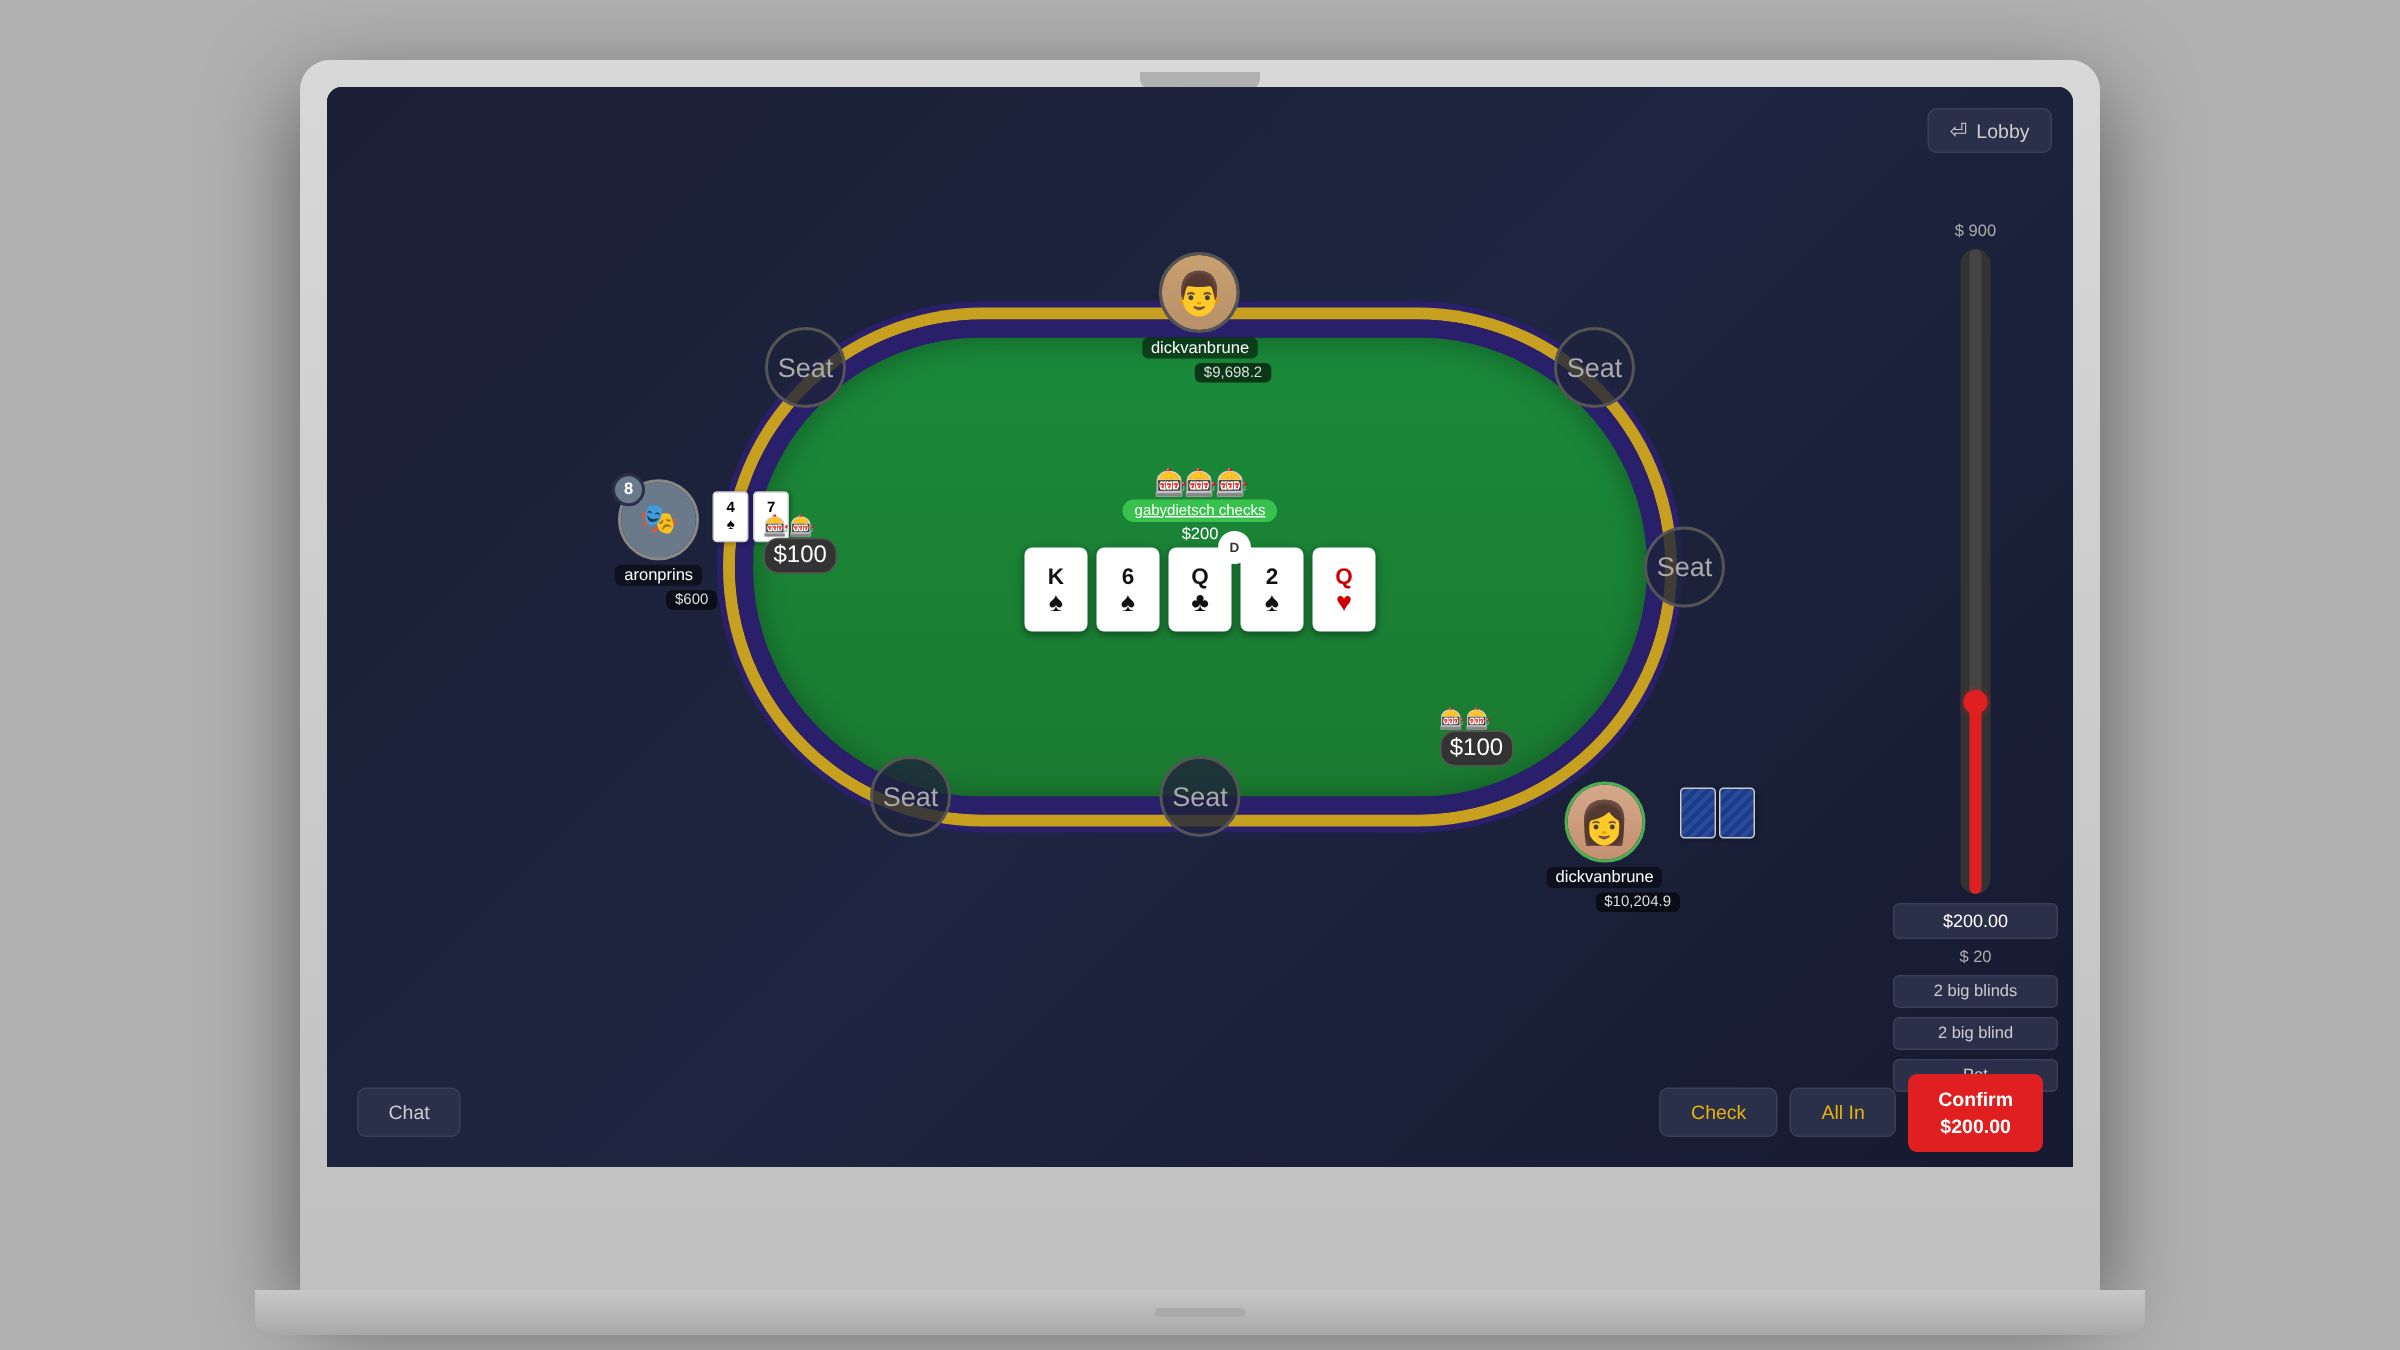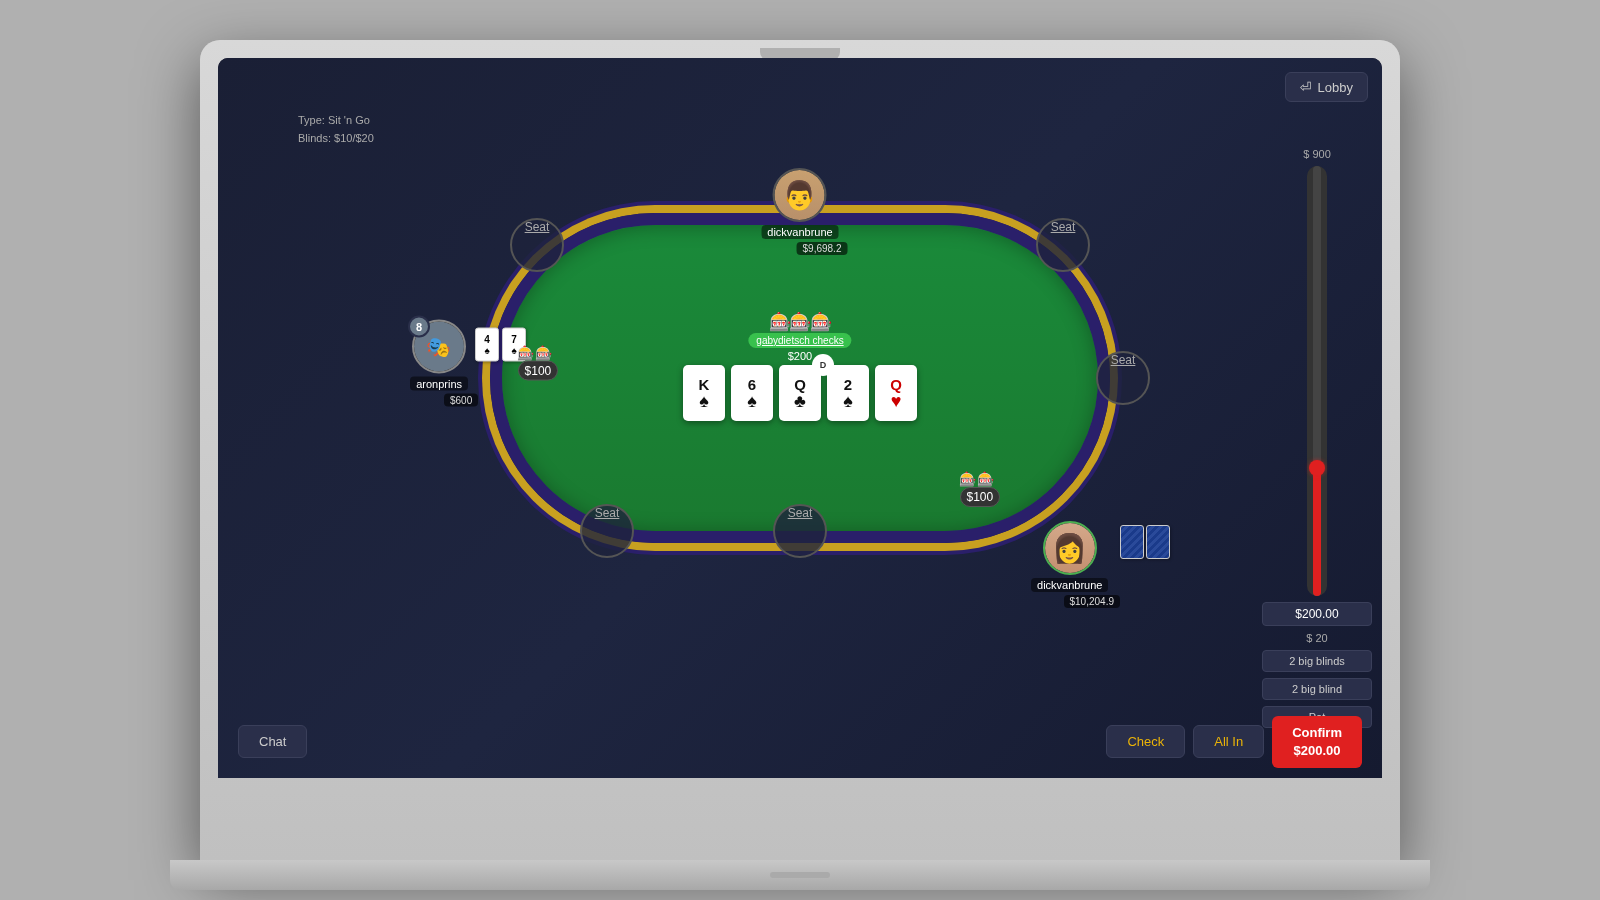--- a/index.html
+++ b/index.html
@@ -238,27 +238,26 @@
     }
 
     
     .seat-btn {
       width: 54px;
       height: 54px;
       border-radius: 50%;
       border: 2px solid #555;
       background: rgba(30,35,60,0.8);
       color: #aaa;
-      font-size: 12px;
-      display: flex;
-      align-items: flex-start;
+      font-size: 18px;
+      display: flex;
+      align-items: center;
       justify-content: center;
       cursor: pointer;
       position: absolute;
-      text-decoration: underline;
     }
     .hole-card {
       width: 28px;
       height: 38px;
       background: white;
       border-radius: 3px;
       border: 1px solid #ccc;
       box-shadow: 1px 1px 3px rgba(0,0,0,0.3);
       display: flex;
       flex-direction: column;
@@ -269,21 +268,21 @@
     }
     .hole-card.back {
       background: linear-gradient(135deg, #1a3a8a 25%, #2a4a9a 25%, #2a4a9a 50%, #1a3a8a 50%, #1a3a8a 75%, #2a4a9a 75%);
       background-size: 8px 8px;
     }
 
     
     .bet-chip {
       background: #333;
       color: white;
-      font-size: 12px;
+      font-size: 16px;
       padding: 2px 6px;
       border-radius: 10px;
       border: 1px solid #555;
     }
 
     
     .action-panel {
       position: absolute;
       bottom: 10px;
       left: 0;
@@ -490,24 +489,20 @@
   <div class="laptop-notch"></div>
   <div class="laptop-screen-bezel">
     <div class="game-screen">
 
       <div class="lobby-btn">
         <span style="font-size:14px;">⏎</span>
         <span>Lobby</span>
       </div>
 
       <div class="table-info">
-        <div class="table-meta">
-          <span>Type: Sit 'n Go</span><br>
-          <span>Blinds: $10/$20</span>
-        </div>
       </div>
 
       <div class="poker-table-container">
         <div class="poker-table">
 
           <div class="dealer-btn">
             <span>D</span>
           </div>
 
           <div class="pot-area" style="top:28%; left:50%; transform:translateX(-50%);">

